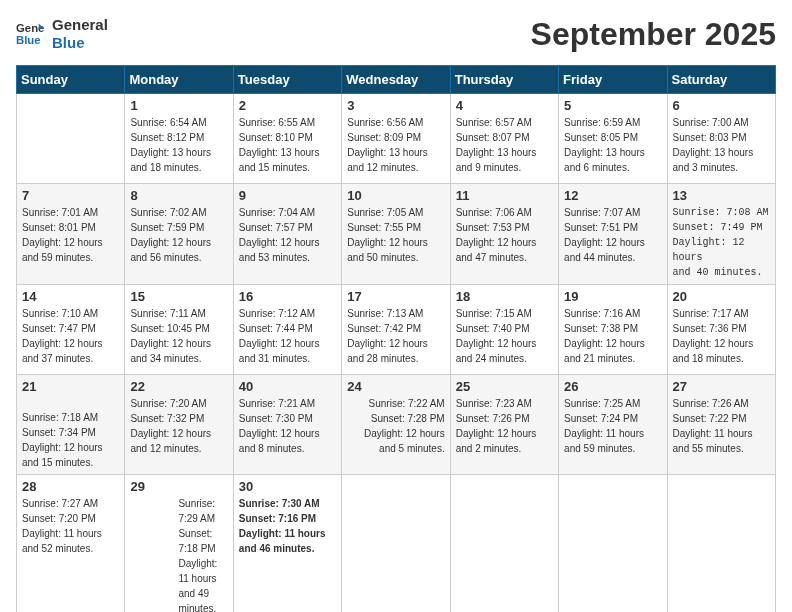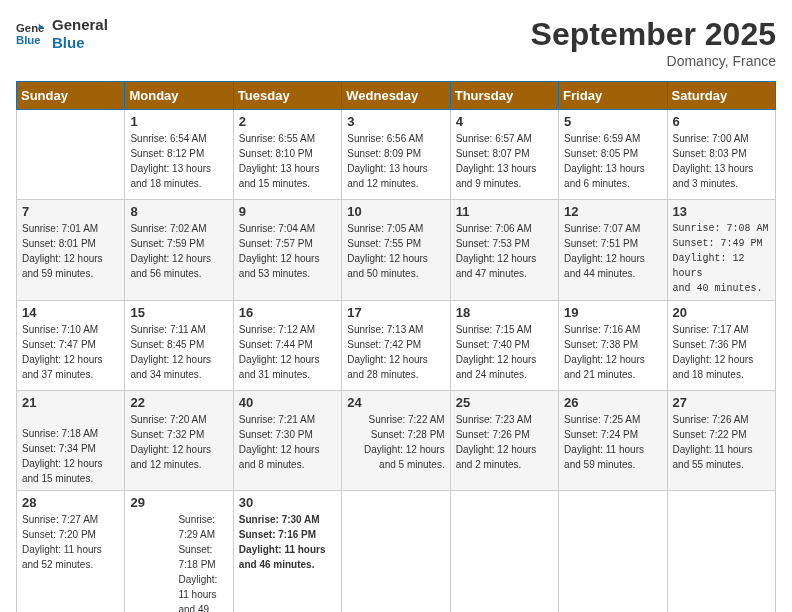--- a/index.html
+++ b/index.html
@@ -37,21 +37,21 @@
     .location {
       font-size: 14px;
       color: #555;
     }
     table {
       width: 100%;
       border-collapse: collapse;
       table-layout: fixed;
     }
     thead tr th {
-      background-color: #a16207;
+      background-color: #0c4a6e;
       color: #fff;
       font-size: 13px;
       font-weight: bold;
       padding: 6px 4px;
       text-align: left;
       border: 1px solid #1a6faf;
     }
     tbody tr td {
       border: 1px solid #ccc;
       vertical-align: top;
@@ -89,21 +89,20 @@
       <text x="0" y="27" font-size="13" font-weight="bold" fill="#1a6faf" font-family="Arial">Blue</text>
       <polygon points="26,4 32,10 26,10" fill="#1a6faf"></polygon>
     </svg>
     <div style="display:flex;flex-direction:column;line-height:1.2;margin-left:4px;">
       <span style="font-size:15px;font-weight:bold;color:#333;">General</span>
       <span style="font-size:15px;font-weight:bold;color:#1a6faf;">Blue</span>
     </div>
   </div>
   <div class="title-area">
     <div class="month-title">September 2025</div>
-    <div class="location">Domancy, France</div>
   </div>
 </div>
 
 <table>
   <thead>
     <tr>
     <th>Sunday</th>
         <th>Monday</th>
         <th>Tuesday</th>
         <th>Wednesday</th>
@@ -213,21 +212,21 @@
         <td>
           <span class="day-number">14</span>
           <div class="day-info" style="white-space: pre-line;">Sunrise: 7:10 AM
 Sunset: 7:47 PM
 Daylight: 12 hours
 and 37 minutes.</div>
         </td>
         <td>
           <span class="day-number">15</span>
           <div class="day-info" style="white-space: pre-line;">Sunrise: 7:11 AM
-Sunset: 8:45 PM
+Sunset: 10:45 PM
 Daylight: 12 hours
 and 34 minutes.</div>
         </td>
         <td>
           <span class="day-number">16</span>
           <div class="day-info" style="white-space: pre-line;">Sunrise: 7:12 AM
 Sunset: 7:44 PM
 Daylight: 12 hours
 and 31 minutes.</div>
         </td>

